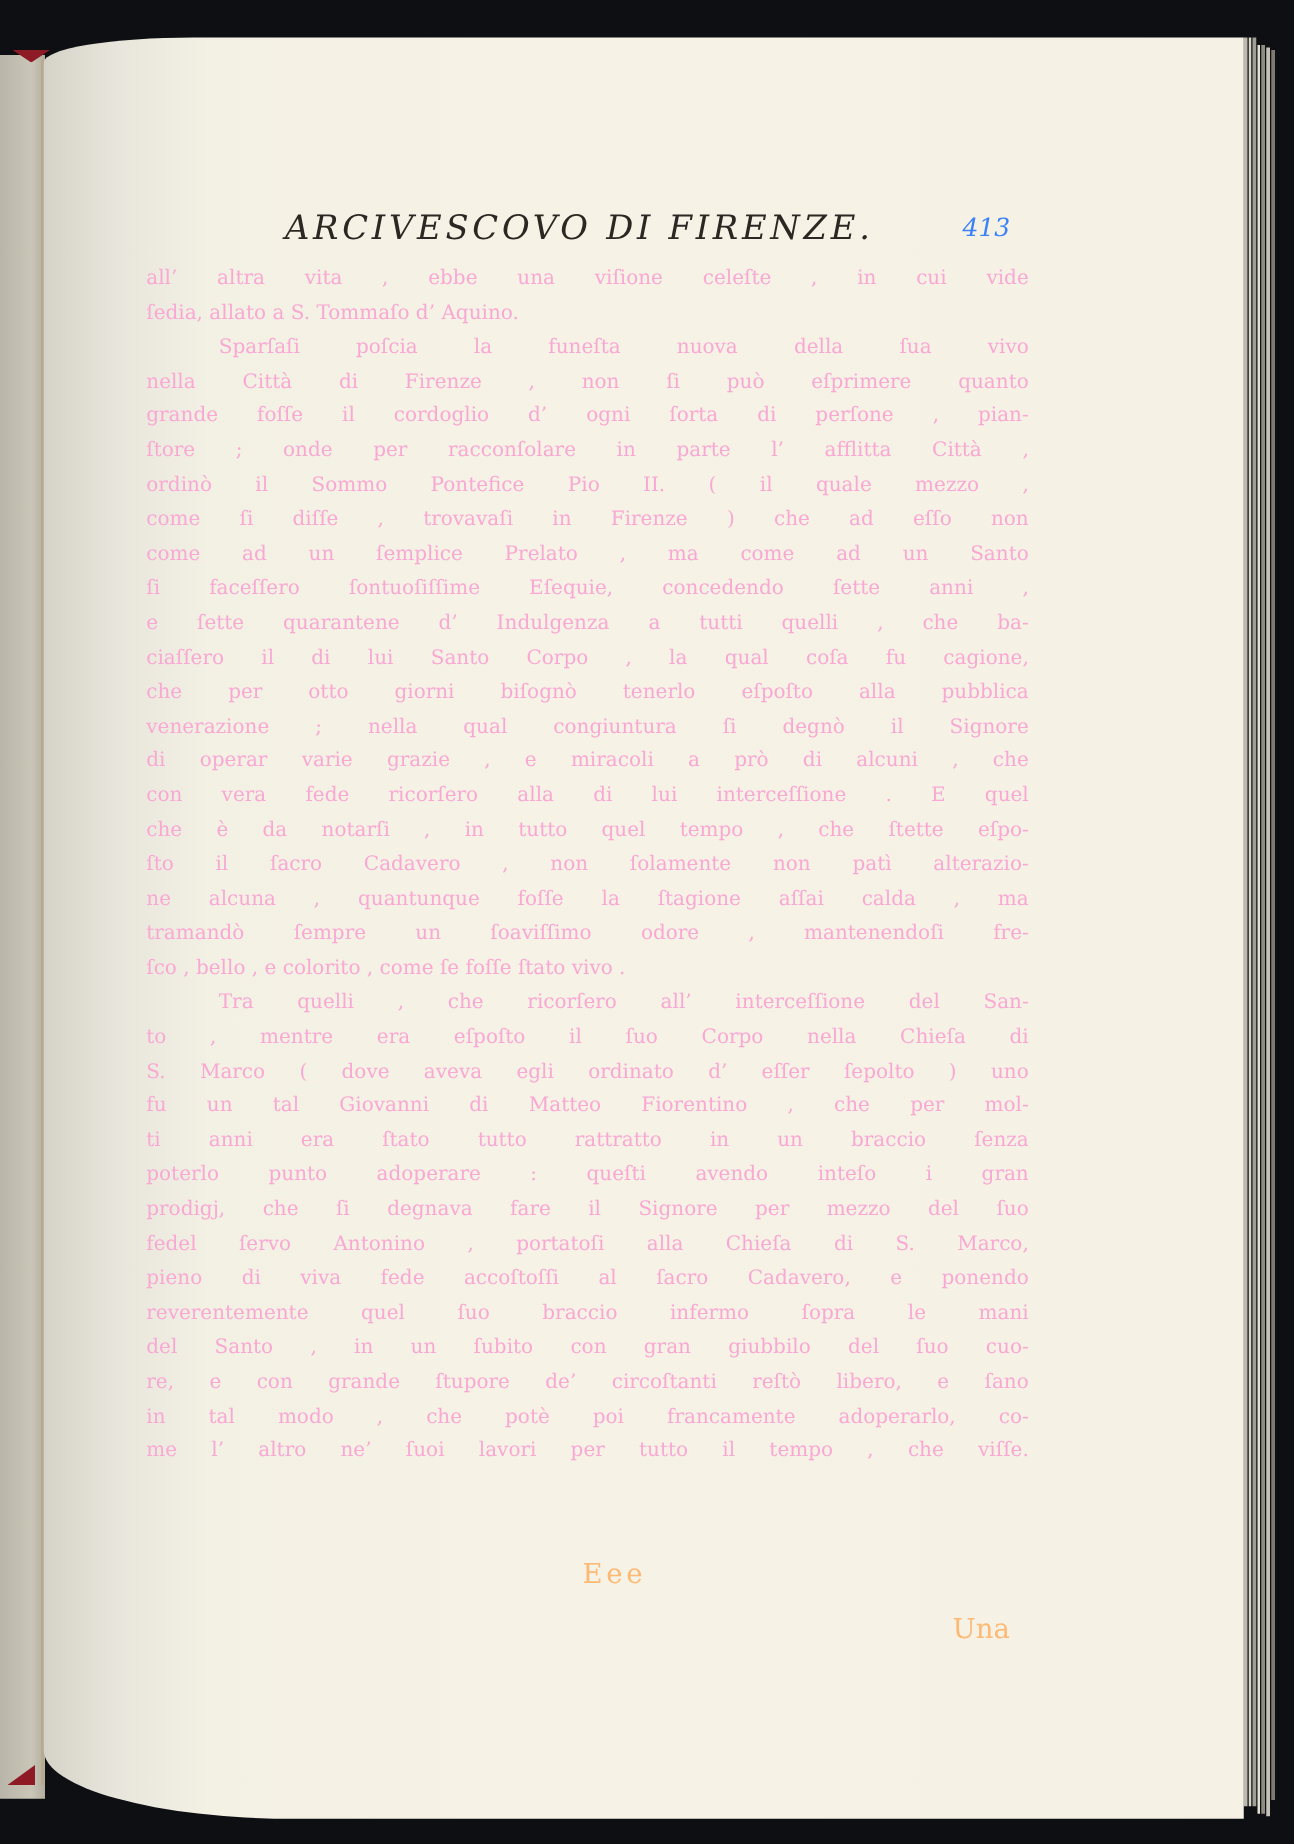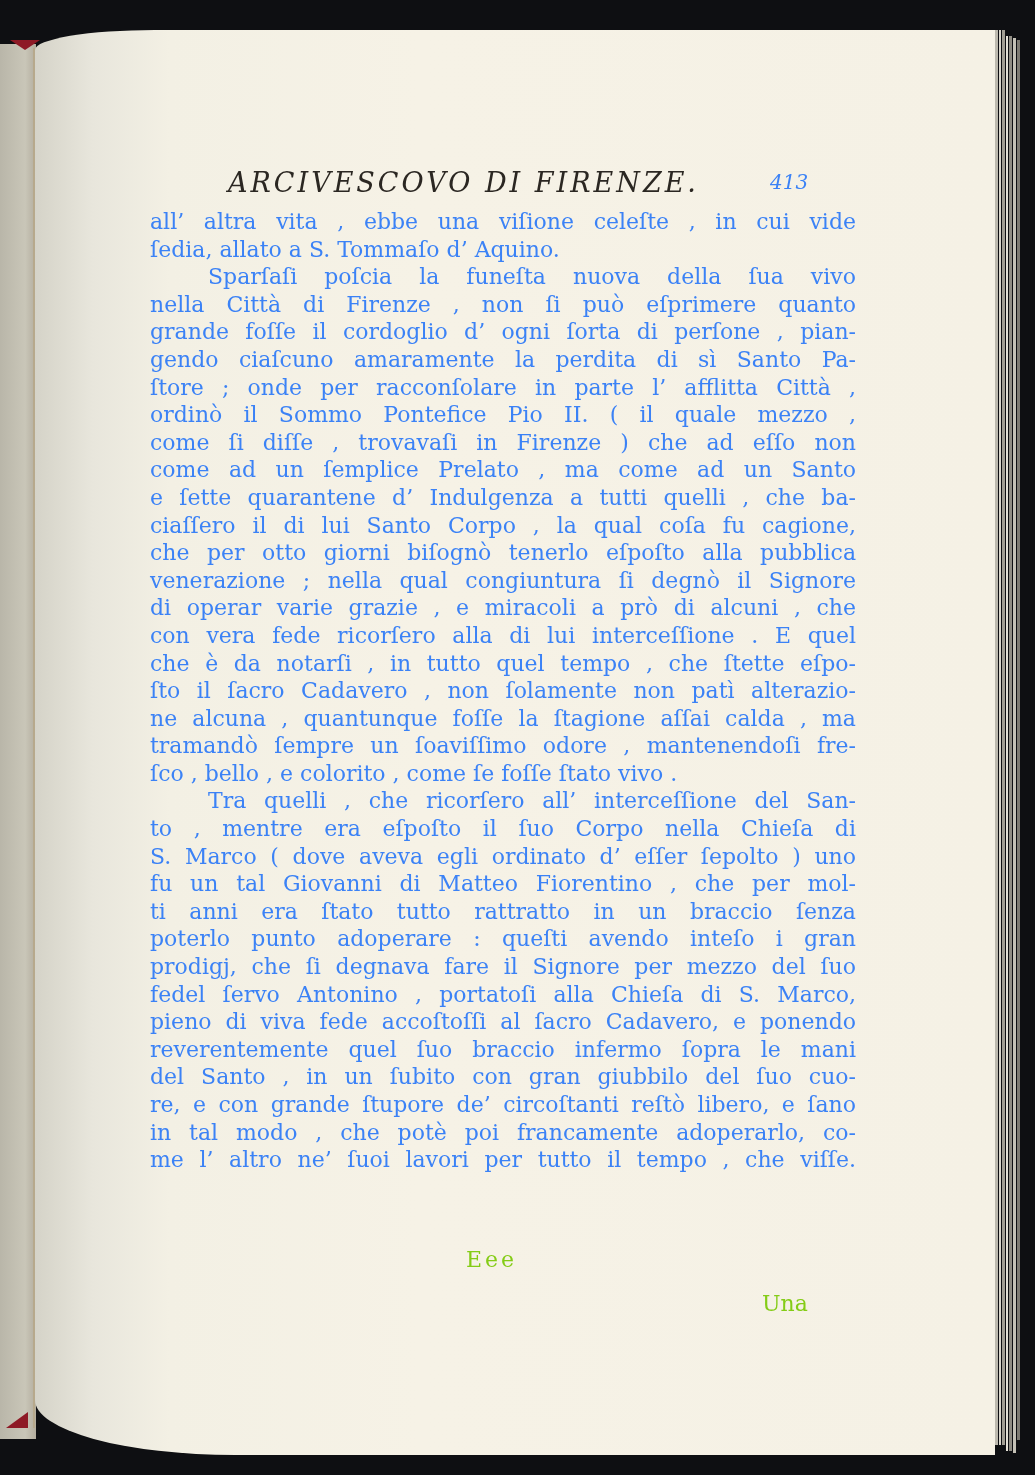--- a/index.html
+++ b/index.html
@@ -52,34 +52,34 @@
       position: absolute; left: 228px; top: 167px; width: 560px;
       font-size: 27px; font-style: italic; letter-spacing: 3px;
       color: #2b2722;
       text-transform: uppercase;
     }
     .folio {
       position: absolute; left: 756px; top: 170px;
       font-size: 20px; color: #3b82f6; font-style: italic; margin-left: 14px;
     }
     .text-block {
-      position: absolute; left: 150px; top: 208px; width: 706px;
-      color: #3b82f6;
-      font-size: 22px;
+      position: absolute; left: 117px; top: 208px; width: 706px;
+      color: #f9a8d4;
+      font-size: 16px;
       line-height: 27.6px;
     }
     .line {
       display: block; white-space: nowrap;
       text-align: justify; text-align-last: justify;
       height: 27.6px;
     }
     .line.indent { padding-left: 58px; }
     .line.last { text-align-last: left; }
     .catch {
-      position: absolute; top: 1247px; font-size: 22px; color: #84cc16;
+      position: absolute; top: 1247px; font-size: 22px; color: #fdba74;
     }
     .sig { left: 466px; letter-spacing: 3px; }
     .cw { left: 762px; margin-top: 44px; }
   </style>
 </head>
 <body>
 
 <div class="scan">
   <div class="left-page"></div>
   <div class="binding-red-top"></div>
@@ -98,25 +98,25 @@
 
   <div class="header">ARCIVESCOVO DI FIRENZE.</div>
   <div class="folio">413</div>
 
   <div class="text-block" id="text-block">
       <span class="line">all’ altra vita , ebbe una viſione celeſte , in cui vide</span>
       <span class="line last">ſedia, allato a S. Tommaſo d’ Aquino.</span>
       <span class="line indent">Sparſaſi poſcia la funeſta nuova della ſua vivo</span>
       <span class="line">nella Città di Firenze , non ſi può eſprimere quanto</span>
       <span class="line">grande foſſe il cordoglio d’ ogni ſorta di perſone , pian-</span>
-      <span class="line">gendo ciaſcuno amaramente la perdita di sì Santo Pa-</span>
       <span class="line">ſtore ; onde per racconſolare in parte l’ afflitta Città ,</span>
       <span class="line">ordinò il Sommo Pontefice Pio II. ( il quale mezzo ,</span>
       <span class="line">come ſi diſſe , trovavaſi in Firenze ) che ad eſſo non</span>
       <span class="line">come ad un ſemplice Prelato , ma come ad un Santo</span>
+      <span class="line">ſi faceſſero ſontuoſiſſime Eſequie, concedendo ſette anni ,</span>
       <span class="line">e ſette quarantene d’ Indulgenza a tutti quelli , che ba-</span>
       <span class="line">ciaſſero il di lui Santo Corpo , la qual coſa fu cagione,</span>
       <span class="line">che per otto giorni biſognò tenerlo eſpoſto alla pubblica</span>
       <span class="line">venerazione ; nella qual congiuntura ſi degnò il Signore</span>
       <span class="line">di operar varie grazie , e miracoli a prò di alcuni , che</span>
       <span class="line">con vera fede ricorſero alla di lui interceſſione . E quel</span>
       <span class="line">che è da notarſi , in tutto quel tempo , che ſtette eſpo-</span>
       <span class="line">ſto il ſacro Cadavero , non ſolamente non patì alterazio-</span>
       <span class="line">ne alcuna , quantunque foſſe la ſtagione aſſai calda , ma</span>
       <span class="line">tramandò ſempre un ſoaviſſimo odore , mantenendoſi fre-</span>

